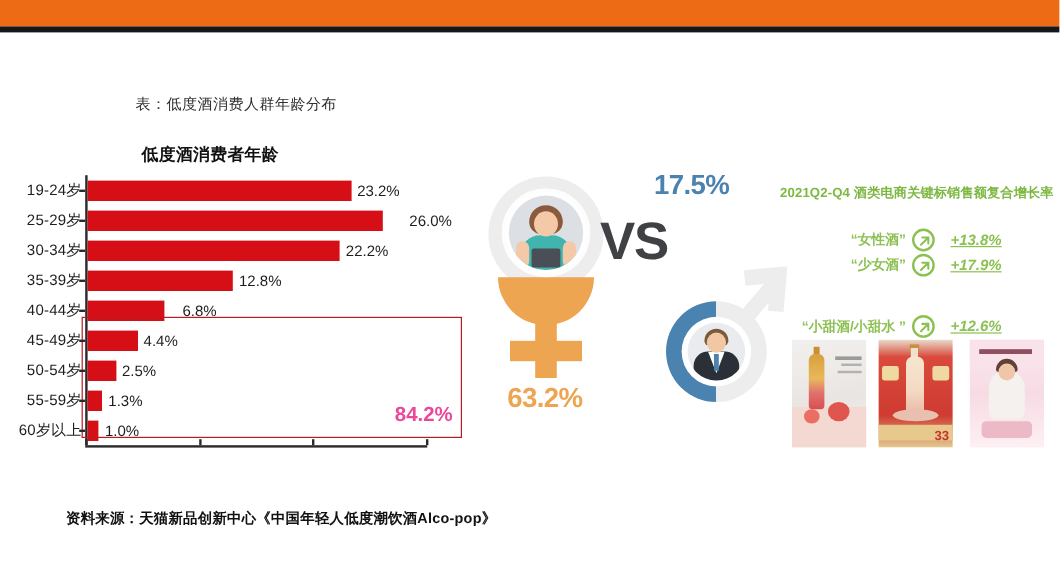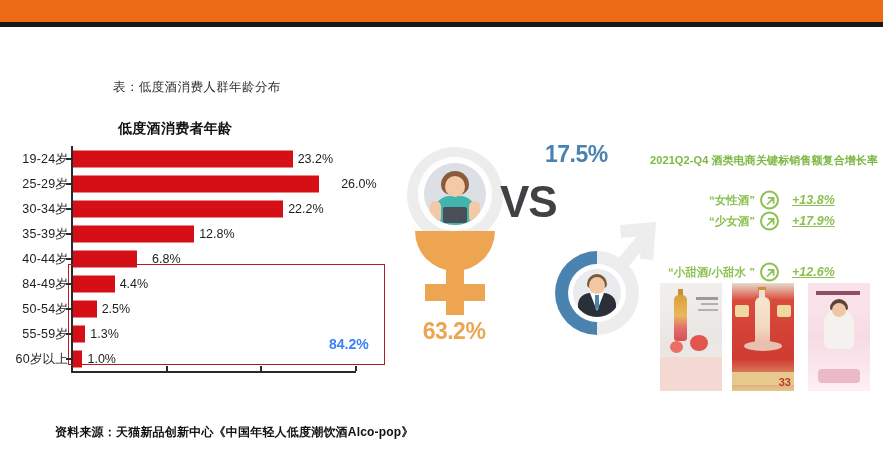--- a/index.html
+++ b/index.html
@@ -51,21 +51,21 @@
     font-size:12.5px;color:#1d1d1d;white-space:nowrap;
   }
 
   
   .hl-box{
     position:absolute;left:68px;top:144px;width:317px;height:101px;
     border:1.6px solid #B41B22;box-sizing:border-box;pointer-events:none;
   }
   .hl-total{
     position:absolute;left:329px;top:216px;
-    font-size:14px;font-weight:bold;color:#3b82f6;white-space:nowrap;
+    font-size:17px;font-weight:bold;color:#ec4899;white-space:nowrap;
   }
 
   
   .gender-block{position:absolute;left:395px;top:140px;width:265px;height:235px;}
 
   .female{position:absolute;left:10px;top:5px;width:100px;height:170px;}
   .f-halo{position:absolute;left:2px;top:2px;width:96px;height:96px;border-radius:50%;background:#ededed;}
   .f-ring{position:absolute;left:13px;top:12px;width:74px;height:74px;border-radius:50%;background:#fff;
           box-shadow:0 0 0 3px #fdfdfd inset;}
   .f-photo{position:absolute;left:19px;top:18px;width:62px;height:62px;border-radius:50%;
@@ -125,21 +125,21 @@
   }
   .rp-arrow svg{position:absolute;left:2px;top:2px;}
   .rp-val{
     position:absolute;left:142px;top:50%;transform:translateY(-50%);
     font-size:12.5px;font-weight:bold;font-style:italic;color:#8cc152;
     text-decoration:underline;white-space:nowrap;
   }
 
   
   .thumbs{position:absolute;left:660px;top:283px;width:215px;height:92px;}
-  .thumb{position:absolute;top:0;width:62px;height:108px;overflow:hidden;background:#fff;text-align:right;}
+  .thumb{position:absolute;top:0;width:62px;height:90px;overflow:hidden;background:#fff;text-align:right;}
   .t1{left:0;}
   .t2{left:72px;}
   .t3{left:148px;}
   .t1-bg{position:absolute;inset:0;background:linear-gradient(170deg,#f2f0ee 0%,#e9e5e2 55%,#f6f2ef 100%);}
   .t1-bot{position:absolute;left:0;bottom:0;width:100%;height:34px;background:#f3d9d2;}
   .t1-bottle{position:absolute;left:14px;top:12px;width:13px;height:46px;border-radius:5px 5px 3px 3px;
              background:linear-gradient(180deg,#d9a03c 0%,#e8b85c 45%,#e0726d 70%,#d94f52 100%);}
   .t1-neck{position:absolute;left:18px;top:6px;width:5px;height:12px;background:#c98f32;}
   .t1-fruit{position:absolute;left:30px;top:52px;width:18px;height:16px;border-radius:50%;background:#e0564f;}
   .t1-fruit2{position:absolute;left:10px;top:58px;width:13px;height:12px;border-radius:50%;background:#ea6f62;}
@@ -210,21 +210,21 @@
           <div class="row-label">35-39岁</div>
           <div class="bar" style="width: 121.173px; background: rgb(214, 14, 21);"></div>
           <div class="bar-val" style="left: 199.173px;">12.8%</div>
         </div>
         <div class="row">
           <div class="row-label">40-44岁</div>
           <div class="bar" style="width: 64.3733px; background: rgb(214, 14, 21);"></div>
           <div class="bar-val" style="left: 152px;">6.8%</div>
         </div>
         <div class="row">
-          <div class="row-label">84-49岁</div>
+          <div class="row-label">45-49岁</div>
           <div class="bar" style="width: 41.6533px; background: rgb(214, 14, 21);"></div>
           <div class="bar-val" style="left: 119.653px;">4.4%</div>
         </div>
         <div class="row">
           <div class="row-label">50-54岁</div>
           <div class="bar" style="width: 23.6667px; background: rgb(214, 14, 21);"></div>
           <div class="bar-val" style="left: 101.667px;">2.5%</div>
         </div>
         <div class="row">
           <div class="row-label">55-59岁</div>

